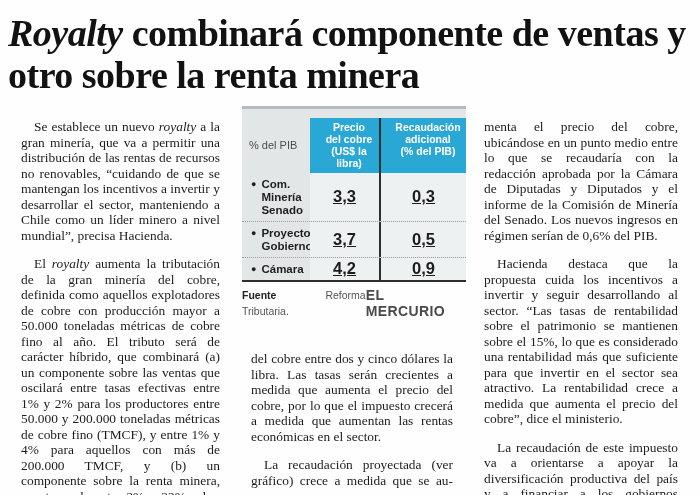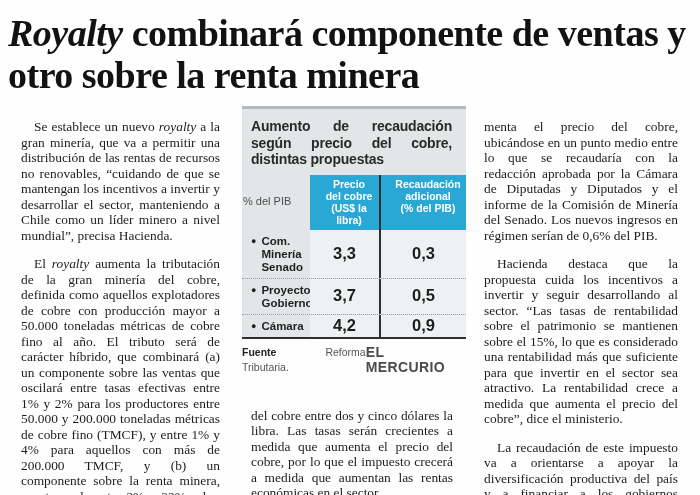--- a/index.html
+++ b/index.html
@@ -49,21 +49,21 @@
     line-height: 16.5px;
     letter-spacing: -0.2px;
     color: #2a2a2a;
     margin: 0 14px 7px 9px;
   }
   .ig-grid { display: grid; grid-template-columns: 68px 71px 85px; }
   .ig-headrow { }
   .unit-label {
     font-size: 11px;
     color: #4d4d4d;
-    padding-left: 1px;
+    padding-left: 7px;
     align-self: center;
   }
   .ig-colhead {
     background: #29a7d5;
     color: #ffffff;
     font-weight: bold;
     font-size: 10.5px;
     line-height: 12px;
     text-align: center;
     white-space: pre-line;
@@ -87,20 +87,21 @@
     color: #1f1f1f;
   }
   .ig-val {
     background: #eef1f2;
     display: flex;
     align-items: center;
     justify-content: center;
     font-weight: bold;
     font-size: 16.5px;
     color: #1d1d1d;
+    text-decoration: underline;
   }
   .srcline {
     display: flex;
     justify-content: space-between;
     align-items: flex-end;
     margin: 6px 1px 0 4px;
     font-family: "Liberation Sans", sans-serif;
   }
   .src-left { font-size: 10.5px; color: #555; }
   .src-left b { color: #222; }
@@ -117,21 +118,20 @@
   <div class="columns">
 
     <div class="col">
       <p class="ind"><span>Se establece un nuevo </span><i>royalty</i><span> a la gran minería, que va a permitir una distribución de las rentas de recursos no renovables, “cuidando de que se mantengan los incentivos a invertir y desarrollar el sector, manteniendo a Chile como un líder minero a nivel mundial”, precisa Hacienda.</span></p>
       <p class="ind cont"><span>El </span><i>royalty</i><span> aumenta la tributación de la gran minería del cobre, definida como aquellos explotadores de cobre con producción mayor a 50.000 toneladas métricas de cobre fino al año. El tributo será de carácter híbrido, que combinará (a) un componente sobre las ventas que oscilará entre tasas efectivas entre 1% y 2% para los productores entre 50.000 y 200.000 toneladas métricas de cobre fino (TMCF), y entre 1% y 4% para aquellos con más de 200.000 TMCF, y (b) un componente sobre la renta minera, con tasas de entre 2% y 32% sobre la rentabilidad operacional, para precios</span></p>
     </div>
 
     <div class="col">
 
       <div class="infobox">
-        <div class="infobox-title">Aumento de recaudación según precio del cobre, distintas propuestas</div>
 
         <div class="ig-grid ig-headrow">
           <div class="unit-label">% del PIB</div>
           <div class="ig-colhead dvd">Precio
 del cobre
 (US$ la libra)</div>
           <div class="ig-colhead">Recaudación
 adicional
 (% del PIB)</div>
         </div>

